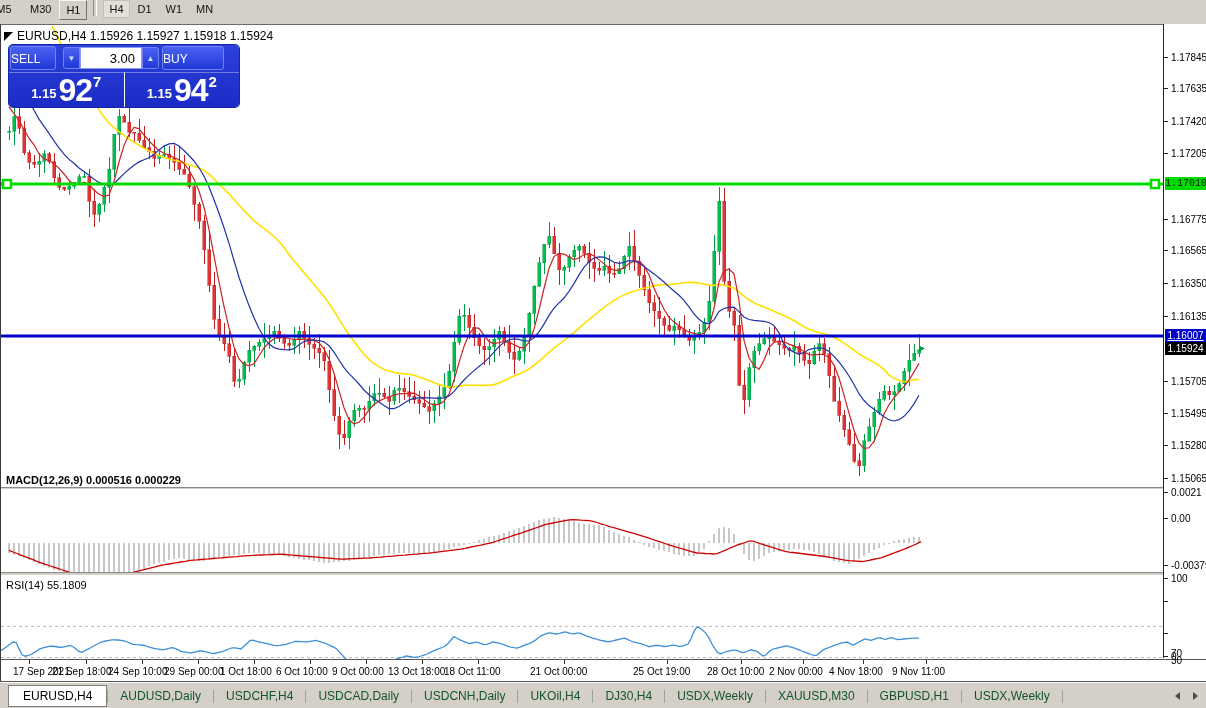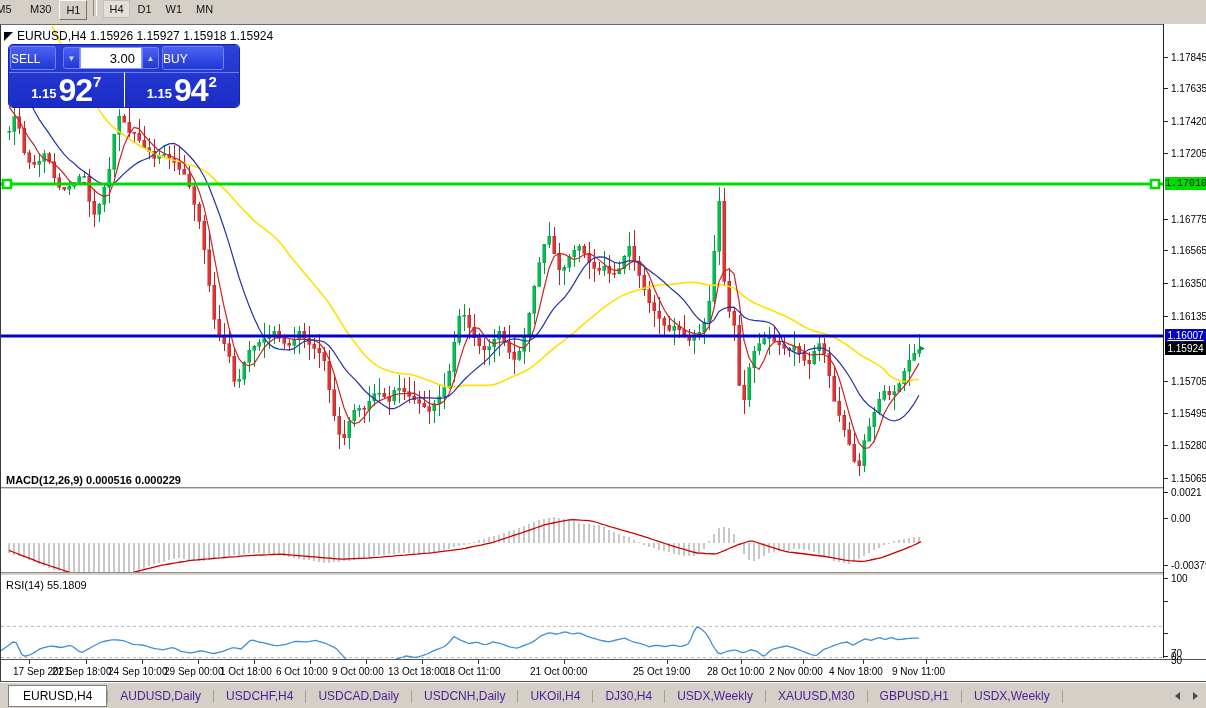--- a/index.html
+++ b/index.html
@@ -66,21 +66,21 @@
   #time-axis{position:absolute;left:0;top:634px;width:1205px;height:24px;background:#fff;border-top:1px solid #555;}
   .t-label{position:absolute;top:6px;font-size:10px;color:#000;white-space:nowrap;}
   .t-tick{position:absolute;top:0;width:1px;height:4px;background:#333;}
 
   
   #tabbar{position:absolute;left:0;top:682px;width:1206px;height:26px;background:#d4d0c8;
           border-top:1px solid #fff;display:flex;align-items:center;}
   #tabbar::before{content:"";position:absolute;left:0;top:-2px;width:1206px;height:1px;background:#555;}
   .tab-active{height:20px;line-height:20px;background:#fff;border:1px solid #808080;padding:0 14px;
               font-size:12px;color:#000;margin-left:8px;cursor:pointer;}
-  .tab{height:22px;line-height:22px;padding:0 12px;font-size:12px;color:#4c1d95;cursor:pointer;white-space:nowrap;}
+  .tab{height:22px;line-height:22px;padding:0 12px;font-size:12px;color:#14532d;cursor:pointer;white-space:nowrap;}
   .tab-sep{width:1px;height:13px;background:#a0a0a0;}
   .tab-arrow{position:absolute;top:9px;width:0;height:0;cursor:pointer;}
   #arrow-left{right:26px;border-top:4px solid transparent;border-bottom:4px solid transparent;border-right:5px solid #4a4a4a;}
   #arrow-right{right:8px;border-top:4px solid transparent;border-bottom:4px solid transparent;border-left:5px solid #4a4a4a;}
 </style>
 </head>
 <body>
 
 <div id="app">
 

